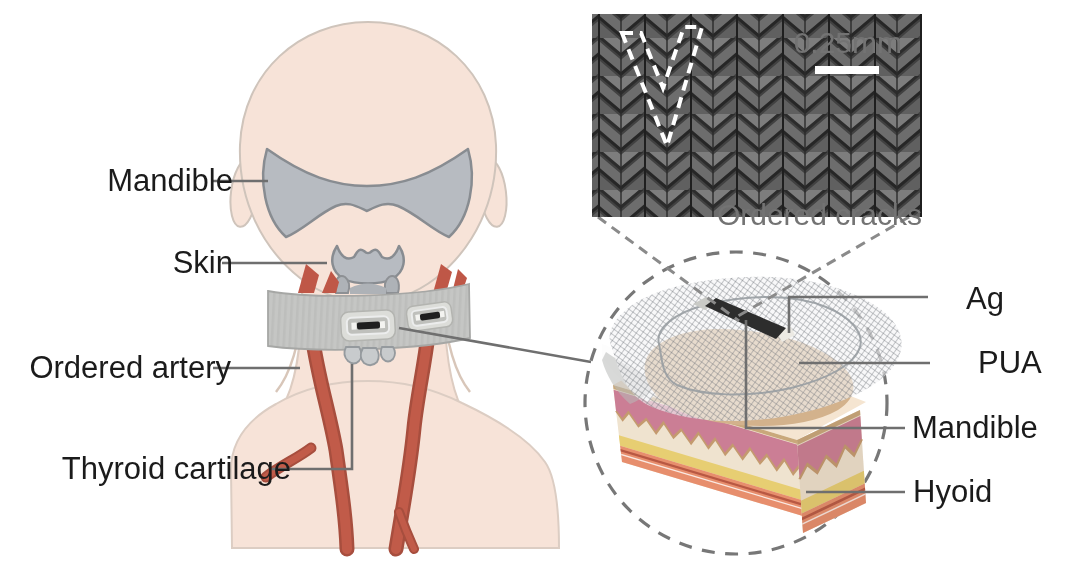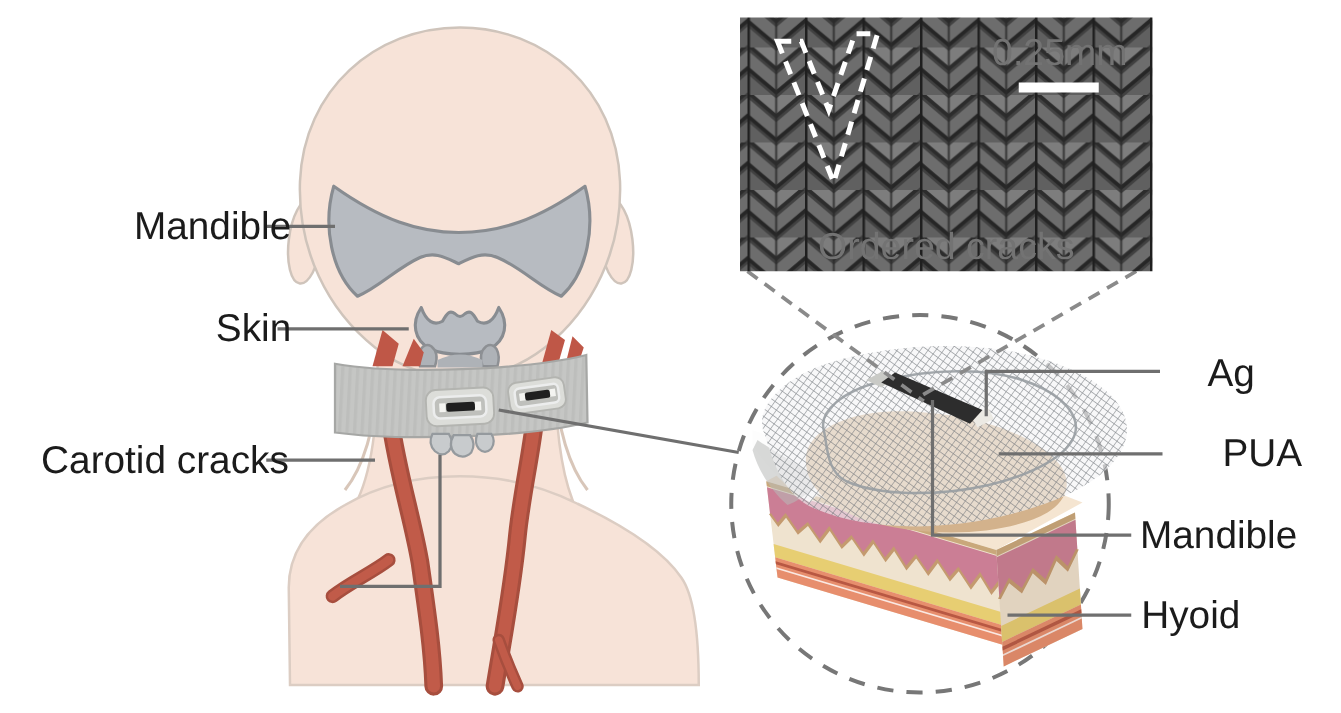--- a/index.html
+++ b/index.html
@@ -191,23 +191,24 @@
     <path d="M399,328 L591,362"></path>
     <path d="M789,333 L789,297 L928,297"></path>
     <path d="M799,363 L930,363"></path>
     <path d="M746,320 L746,428 L905,428"></path>
     <path d="M806,492 L905,492"></path>
   </g>
 </svg>
 
 <div class="lbl ra" style="left:0;width:205px;top:163px">Mandible</div>
 <div class="lbl ra" style="left:0;width:205px;top:245px">Skin</div>
-<div class="lbl ra" style="left:0;width:203px;top:350px">Carotid cracks</div>
+<div class="lbl ra" style="left:0;width:203px;top:350px">Ordered artery</div>
+<div class="lbl ra" style="left:0;width:263px;top:451px">Thyroid cartilage</div>
 
 <div class="lbl" style="left:966px;top:281px">Ag</div>
 <div class="lbl" style="left:978px;top:345px">PUA</div>
 <div class="lbl" style="left:912px;top:410px">Mandible</div>
 <div class="lbl" style="left:913px;top:474px">Hyoid</div>
 
 <div class="sem-txt" style="left:768px;top:26px;width:134px;text-align:right">0.25mm</div>
-<div class="sem-txt" style="left:592px;top:181px;width:330px;text-align:center">Ordered cracks</div>
+<div class="sem-txt" style="left:592px;top:198px;width:330px;text-align:right">Ordered cracks</div>
 
 </div>
 
 </body></html>

